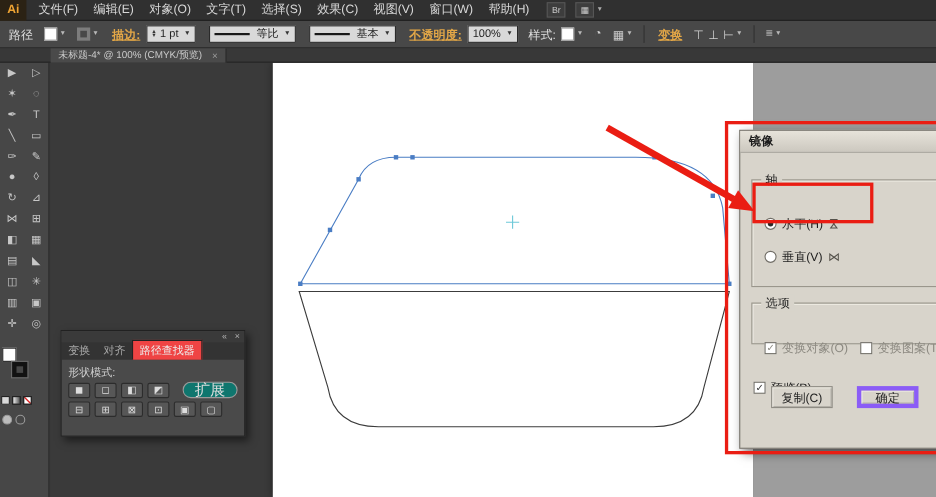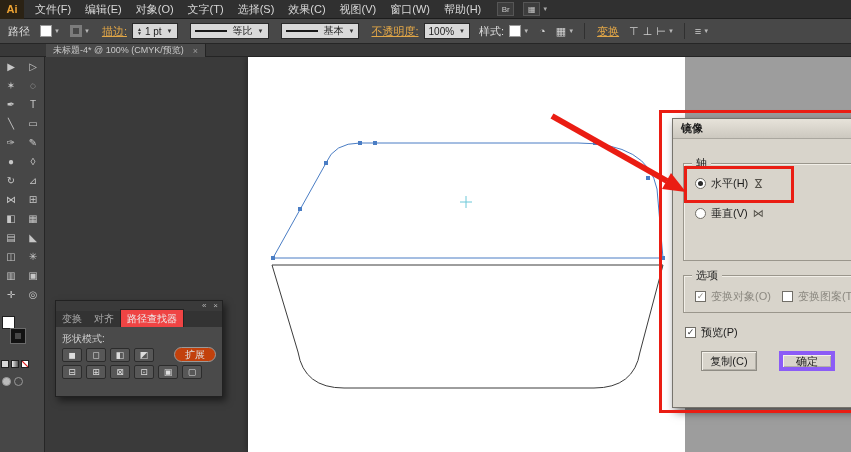--- a/index.html
+++ b/index.html
@@ -14,21 +14,21 @@
              display:flex; align-items:center; justify-content:center; margin-right:4px; }
   .menu-item { padding:0 7px; line-height:19px; cursor:default; white-space:nowrap; }
   .mb-icon { margin-left:9px; width:17px; height:14px; border:1px solid #565656; background:#3d3d3d; color:#c9c9c9;
              font-size:8px; display:inline-flex; align-items:center; justify-content:center; }
   .mb-dd { font-size:6px; color:#aaa; margin-left:2px; }
 
   
   .controlbar { position:absolute; left:0; top:19px; width:100%; height:25px; background:#484848;
                 border-bottom:1px solid #262626; display:flex; align-items:center; color:#dedede; font-size:11px; z-index:3; white-space:nowrap;}
   .cb-label { margin-left:8px; }
-  .cb-link { color:#e3a747; text-decoration:underline; margin-left:12px; cursor:pointer; }
+  .cb-link { color:#e3a747; text-decoration:underline; margin-left:12px; cursor:pointer;font-weight:bold; }
   .swatch { width:12px; height:12px; background:#fff; border:1px solid #989898; margin-left:10px; display:inline-block; }
   .swatch.stroke { background:transparent; border:3px solid #7c7c7c; }
   .dd { font-size:6px; color:#b9b9b9; margin-left:2px; }
   .field { background:#d9d9d9; border:1px solid #2a2a2a; color:#1e1e1e; font-size:10px; height:16px;
            display:inline-flex; align-items:center; padding:0 4px; }
   .stepper { margin-left:5px; }
   .spin { display:inline-flex; flex-direction:column; font-size:5px; color:#333; line-height:4px; margin-right:3px; }
   .combo { margin-left:12px; }
   .combo .line { width:32px; height:2px; background:#191919; margin-right:6px; display:inline-block; }
   .fdd { font-size:6px; color:#333; margin-left:5px; }
@@ -71,32 +71,32 @@
             padding:0 4px; gap:7px; color:#b5b5b5; font-size:8px; line-height:10px;}
   .pf-tabs { height:16px; background:#333333; display:flex; align-items:flex-end; }
   .pf-tab { padding:2px 6px 1px; font-size:10px; color:#a8a8a8; cursor:pointer; }
   .pf-tab.active { background:#ef4444; color:#ececec; border:1px solid #232323; border-bottom:none; }
   .pf-body { padding:3px 6px 0; }
   .pf-label { margin:2px 0 1px; }
   .pf-row { display:flex; align-items:center; margin:1px 0 3px; }
   .pf-btn { width:20px; height:14px; background:#575757; border:1px solid #2c2c2c; border-radius:2px; color:#ddd;
             font-size:9px; display:flex; align-items:center; justify-content:center; margin-right:4px; cursor:pointer;}
   .expand-btn { margin-left:auto; border:1px solid #9a9a9a; border-radius:8px; padding:0 10px; height:15px;
-                font-size:10px; color:#ddd; display:flex; align-items:center; cursor:pointer; background:#c2410c;}
+                font-size:14px; color:#ddd; display:flex; align-items:center; cursor:pointer; background:#0f766e;}
 
   
   .dialog { position:absolute; left:672px; top:118px; width:230px; height:290px; background:#d8d4cb;
             border:1px solid #77746d; box-shadow:3px 4px 9px rgba(0,0,0,.55); font-size:11px; color:#1c1c1c; z-index:5;}
   .dlg-title { height:20px; background:linear-gradient(#e7e3da,#ccc8bf); border-bottom:1px solid #aaa79f;
                display:flex; align-items:center; padding:0 8px; font-weight:bold; }
   .grp { position:absolute; border:1px solid #9a968c; box-shadow:inset 1px 1px 0 #f2efe8; }
   .grp-axis { left:10px; top:44px; width:205px; height:98px; }
   .grp-options { left:10px; top:156px; width:205px; height:38px; }
   .grp-legend { position:absolute; top:-8px; left:8px; background:#d8d4cb; padding:0 4px; }
-  .dlg-row { position:absolute; display:flex; align-items:center; gap:5px; white-space:nowrap; }
+  .dlg-row { position:absolute; display:flex; align-items:center; gap:5px; white-space:nowrap;margin-top:20px; }
   .radio { width:11px; height:11px; border-radius:50%; background:#fff; border:1px solid #716e67;
            display:inline-flex; align-items:center; justify-content:center; flex:none; cursor:pointer;}
   .radio .dot { width:5px; height:5px; border-radius:50%; background:#2a2a2a; }
   .chk { width:11px; height:11px; background:#fff; border:1px solid #716e67; display:inline-flex;
          align-items:center; justify-content:center; font-size:9px; color:#333; flex:none; cursor:pointer;}
   .chk .mark { line-height:9px; }
   .gray { color:#8c8981; }
   .axis-icon { color:#55524b; font-size:11px; }
   .axis-icon.rot { display:inline-block; transform:rotate(90deg); }
   .dial { width:18px; height:18px; border-radius:50%; border:1px solid #7c7972; position:relative; flex:none;

